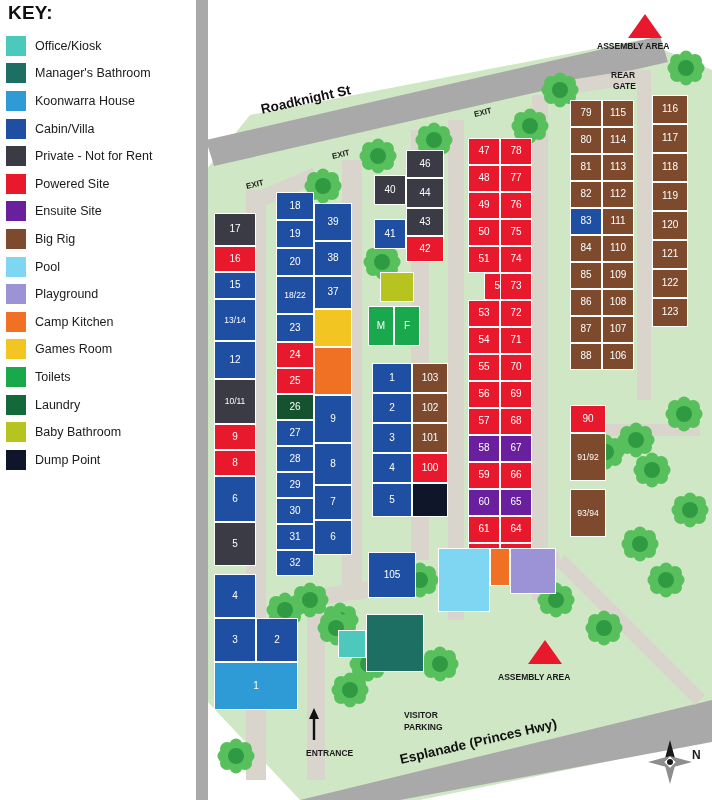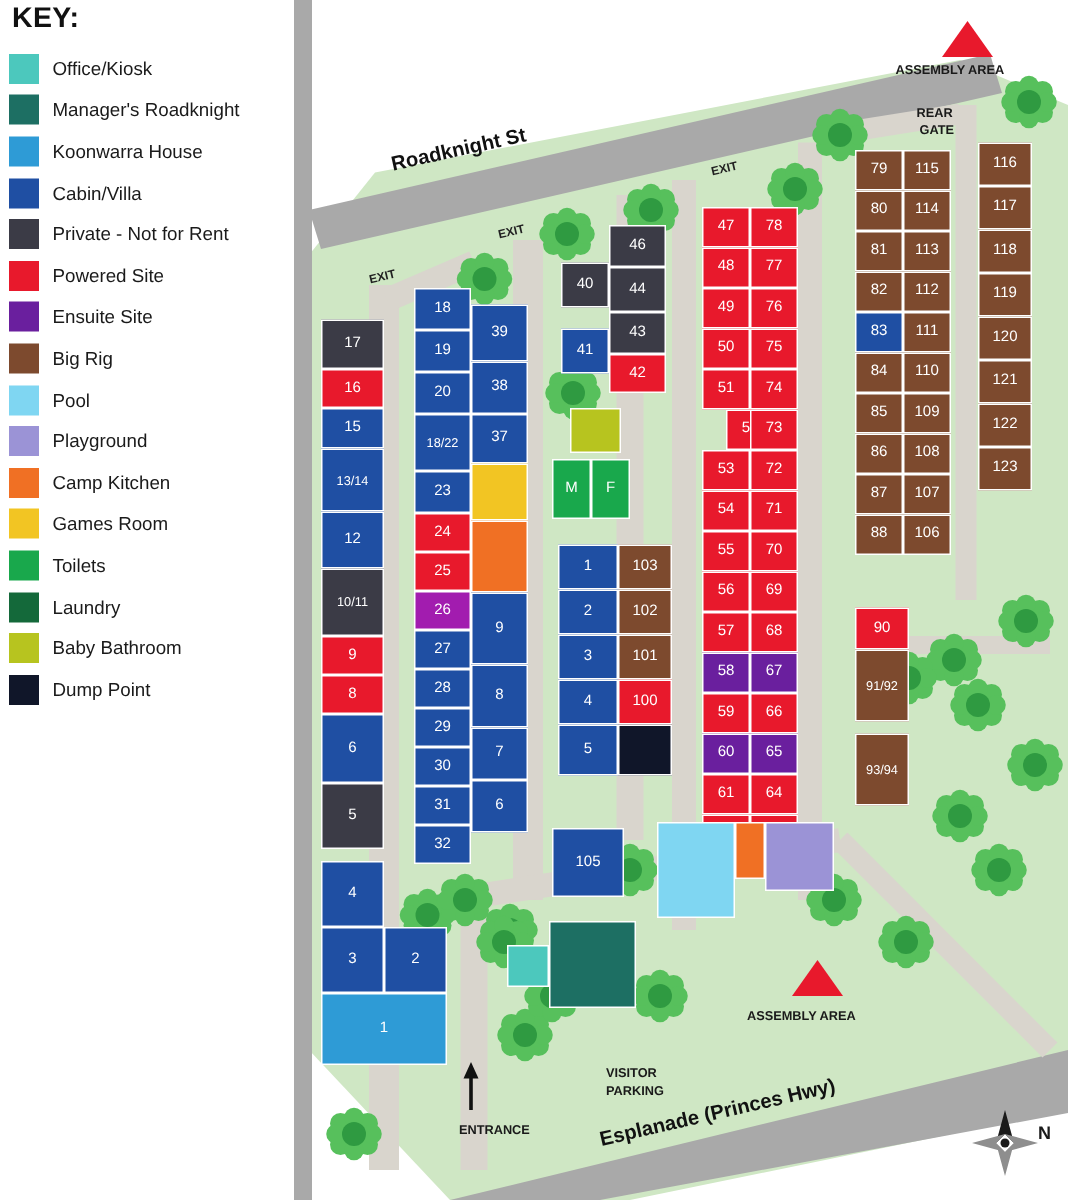--- a/index.html
+++ b/index.html
@@ -56,21 +56,21 @@
 
   <div id="legend">
     <h1>KEY:</h1>
     <div id="legend-items">
         <div class="legend-row">
           <span class="legend-swatch" style="background: rgb(76, 200, 189);"></span>
           <span class="legend-label">Office/Kiosk</span>
         </div>
         <div class="legend-row">
           <span class="legend-swatch" style="background: rgb(29, 111, 99);"></span>
-          <span class="legend-label">Manager's Roadknight</span>
+          <span class="legend-label">Manager's Bathroom</span>
         </div>
         <div class="legend-row">
           <span class="legend-swatch" style="background: rgb(46, 155, 214);"></span>
           <span class="legend-label">Koonwarra House</span>
         </div>
         <div class="legend-row">
           <span class="legend-swatch" style="background: rgb(31, 79, 163);"></span>
           <span class="legend-label">Cabin/Villa</span>
         </div>
         <div class="legend-row">
@@ -232,21 +232,21 @@
       <div class="cell" style="left: 214px; top: 618px; width: 42px; height: 44px; background: rgb(31, 79, 163);">3</div>
       <div class="cell" style="left: 256px; top: 618px; width: 42px; height: 44px; background: rgb(31, 79, 163);">2</div>
       <div class="cell" style="left: 214px; top: 662px; width: 84px; height: 48px; background: rgb(46, 155, 214);">1</div>
       <div class="cell" style="left: 276px; top: 192px; width: 38px; height: 28px; background: rgb(31, 79, 163);">18</div>
       <div class="cell" style="left: 276px; top: 220px; width: 38px; height: 28px; background: rgb(31, 79, 163);">19</div>
       <div class="cell" style="left: 276px; top: 248px; width: 38px; height: 28px; background: rgb(31, 79, 163);">20</div>
       <div class="cell small" style="left: 276px; top: 276px; width: 38px; height: 38px; background: rgb(31, 79, 163);">18/22</div>
       <div class="cell" style="left: 276px; top: 314px; width: 38px; height: 28px; background: rgb(31, 79, 163);">23</div>
       <div class="cell" style="left: 276px; top: 342px; width: 38px; height: 26px; background: rgb(232, 25, 44);">24</div>
       <div class="cell" style="left: 276px; top: 368px; width: 38px; height: 26px; background: rgb(232, 25, 44);">25</div>
-      <div class="cell" style="left: 276px; top: 394px; width: 38px; height: 26px; background: #a21caf;">26</div>
+      <div class="cell" style="left: 276px; top: 394px; width: 38px; height: 26px; background: #14532d;">26</div>
       <div class="cell" style="left: 276px; top: 420px; width: 38px; height: 26px; background: rgb(31, 79, 163);">27</div>
       <div class="cell" style="left: 276px; top: 446px; width: 38px; height: 26px; background: rgb(31, 79, 163);">28</div>
       <div class="cell" style="left: 276px; top: 472px; width: 38px; height: 26px; background: rgb(31, 79, 163);">29</div>
       <div class="cell" style="left: 276px; top: 498px; width: 38px; height: 26px; background: rgb(31, 79, 163);">30</div>
       <div class="cell" style="left: 276px; top: 524px; width: 38px; height: 26px; background: rgb(31, 79, 163);">31</div>
       <div class="cell" style="left: 276px; top: 550px; width: 38px; height: 26px; background: rgb(31, 79, 163);">32</div>
       <div class="cell" style="left: 314px; top: 203px; width: 38px; height: 38px; background: rgb(31, 79, 163);">39</div>
       <div class="cell" style="left: 314px; top: 241px; width: 38px; height: 35px; background: rgb(31, 79, 163);">38</div>
       <div class="cell" style="left: 314px; top: 276px; width: 38px; height: 33px; background: rgb(31, 79, 163);">37</div>
       <div class="cell" style="left: 314px; top: 309px; width: 38px; height: 38px; background: rgb(242, 197, 35);"></div>

